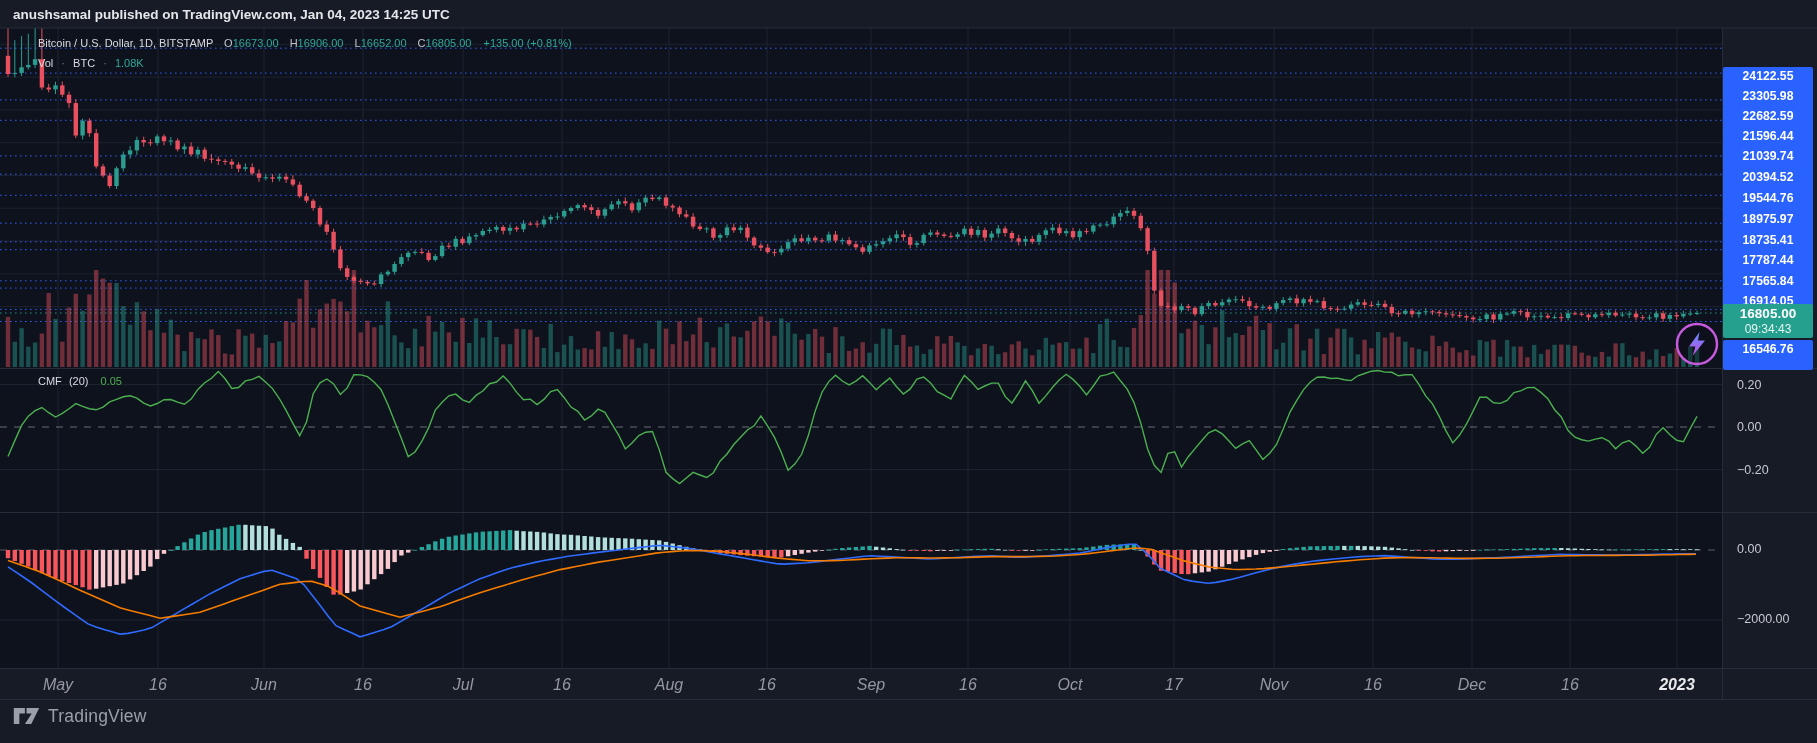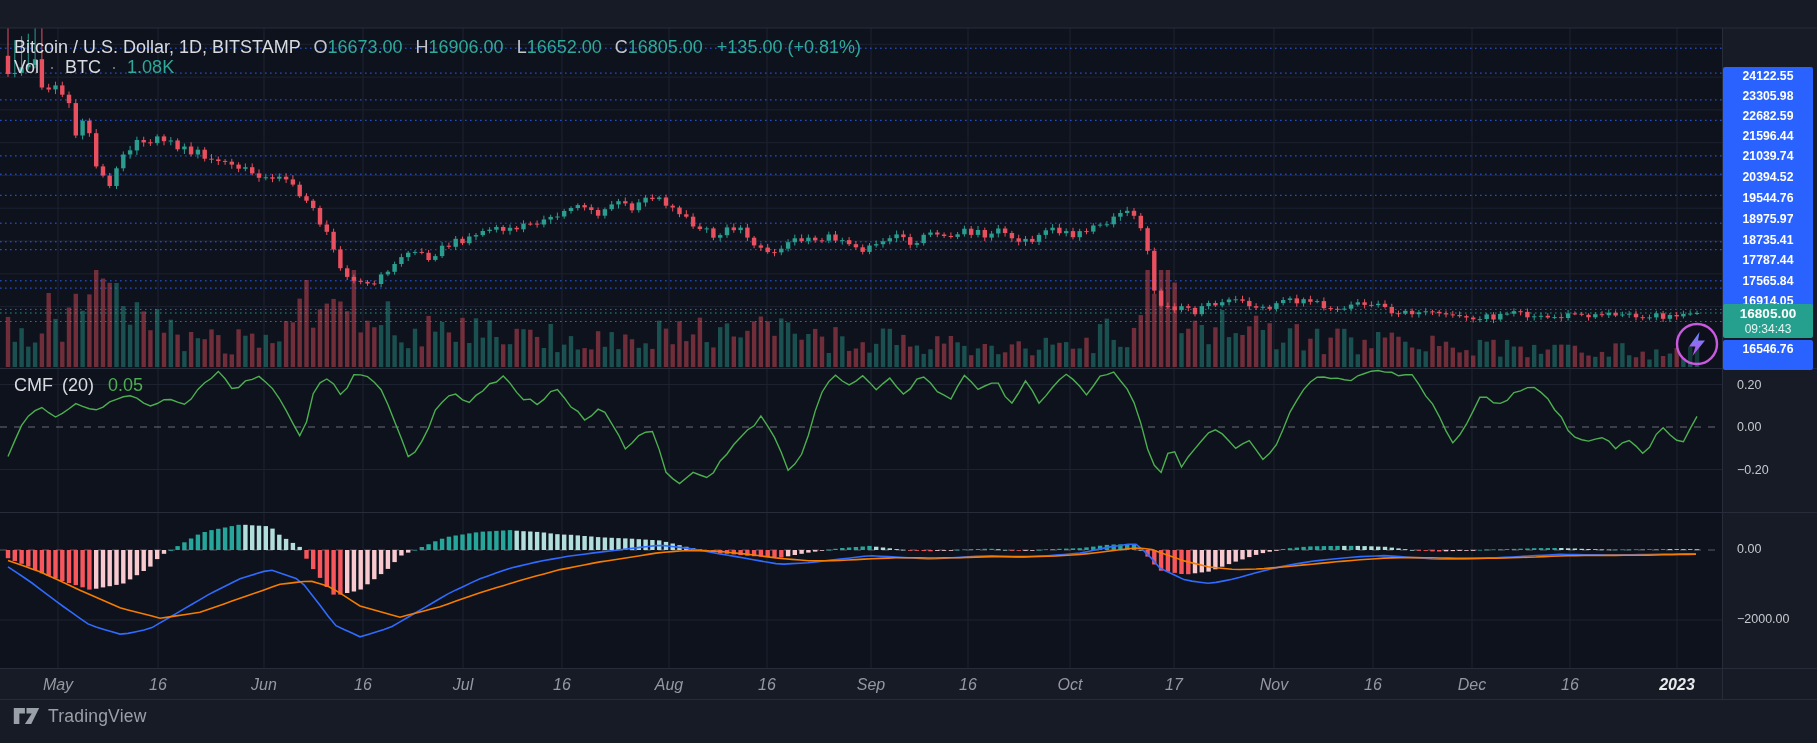--- a/index.html
+++ b/index.html
@@ -1,21 +1,21 @@
 <!DOCTYPE html>
 <html><head>
 <meta charset="utf-8">
 <style>
   html,body{margin:0;padding:0;background:#0c0f17;}
   #stage{position:relative;width:1817px;height:743px;background:#171b26;overflow:hidden;
          font-family:"Liberation Sans",sans-serif;}
   #plot{position:absolute;left:0;top:0;}
   .abs{position:absolute;white-space:nowrap;}
   .byline{left:13px;top:7px;font-size:13.5px;font-weight:700;color:#e4e6ea;z-index:6;}
-  .legend{font-size:18px;color:#d1d4dc;z-index:6;}
+  .legend{font-size:11px;color:#d1d4dc;z-index:6;padding-left:24px;}
   .legend .k{color:#c2c5cc;margin-left:8px;}
   .legend .v{color:#2fa99a;}
   .legend .sep{color:#787b86;margin:0 5px;}
   .legend .name{color:#d8dbe0;}
   .legend .params{color:#d8dbe0;margin-left:4px;}
   .legend .cmfv{color:#4caf50;margin-left:9px;}
   .legend .mv1{color:#26a69a;margin-left:9px;}
   .legend .mv2{color:#3d6dff;margin-left:10px;}
   .legend .mv3{color:#ef7a1a;margin-left:10px;}
   .usd{left:1830px;top:42px;font-size:17px;font-weight:700;color:#d946ef;z-index:6;}
@@ -1108,20 +1108,21 @@
       <g>
         <line x1="0" y1="28" x2="1817" y2="28" stroke="#262c3a" stroke-width="1"></line>
         <line x1="0" y1="368.5" x2="1817" y2="368.5" stroke="#262c3a" stroke-width="1"></line>
         <line x1="0" y1="512.5" x2="1817" y2="512.5" stroke="#262c3a" stroke-width="1"></line>
         <line x1="0" y1="668.5" x2="1817" y2="668.5" stroke="#262c3a" stroke-width="1"></line>
         <line x1="0" y1="699.5" x2="1817" y2="699.5" stroke="#262c3a" stroke-width="1"></line>
         <line x1="1722.5" y1="28" x2="1722.5" y2="699" stroke="#262c3a" stroke-width="1"></line>
       </g>
     </svg>
 
+  <div class="abs byline">anushsamal published on TradingView.com, Jan 04, 2023 14:25 UTC</div>
 
   <div class="abs legend" style="left:14px;top:37px;">
     <span class="name">Bitcoin / U.S. Dollar, 1D, BITSTAMP</span>
     <span class="k">O</span><span class="v">16673.00</span>
     <span class="k">H</span><span class="v">16906.00</span>
     <span class="k">L</span><span class="v">16652.00</span>
     <span class="k">C</span><span class="v">16805.00</span>
     <span class="v" style="margin-left:9px">+135.00 (+0.81%)</span>
   </div>
 

